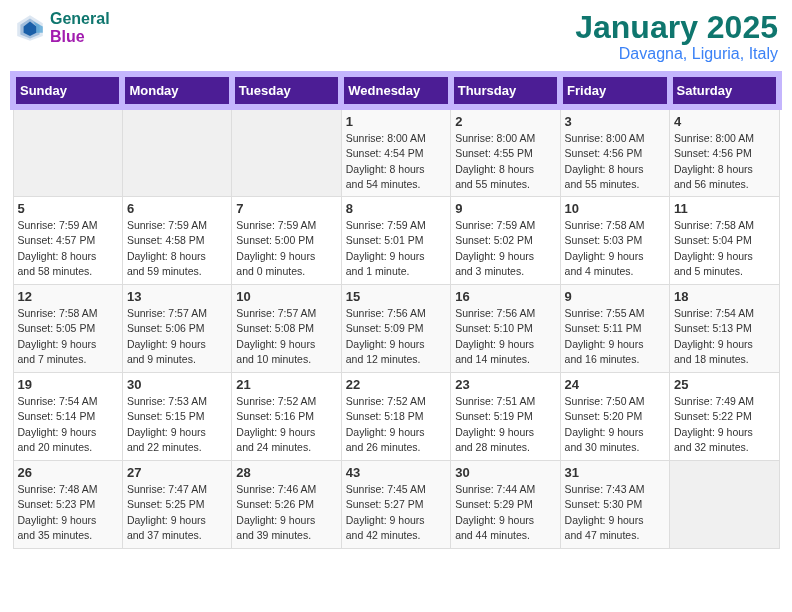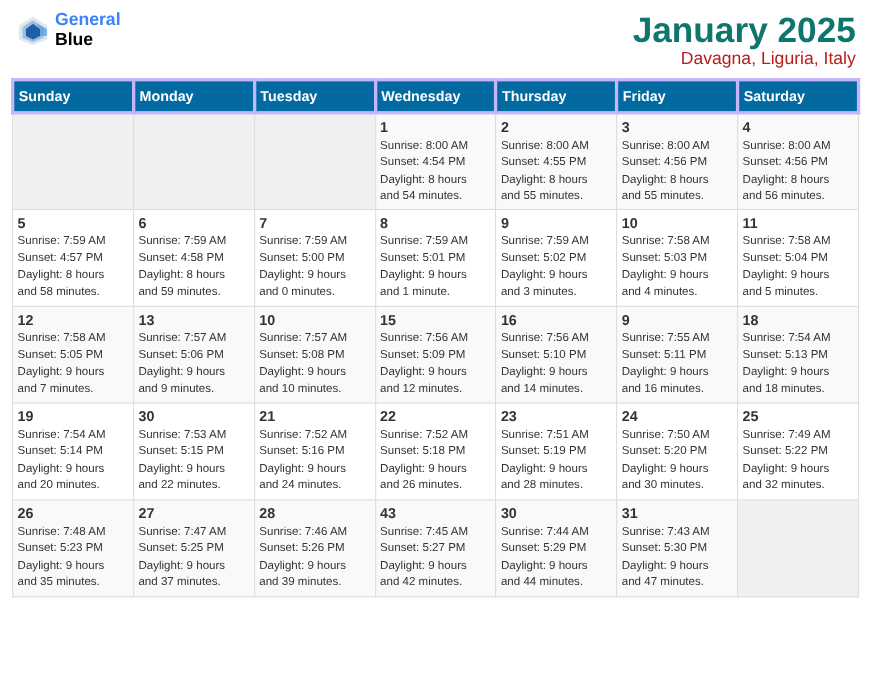--- a/index.html
+++ b/index.html
@@ -23,57 +23,57 @@
       gap: 4px;
     }
     .logo-text {
       display: flex;
       flex-direction: column;
       line-height: 1.1;
     }
     .logo-general {
       font-size: 16px;
       font-weight: bold;
-      color: #3b82f6;
+      color: #0f766e;
     }
     .logo-blue {
       font-size: 16px;
       font-weight: bold;
-      color: #000000;
+      color: #a21caf;
     }
     .logo-icon {
       width: 32px;
       height: 32px;
     }
     .title-block {
       text-align: right;
     }
     .month-title {
       font-size: 32px;
       font-weight: bold;
       color: #0f766e;
       line-height: 1.1;
     }
     .location-title {
       font-size: 16px;
-      color: #b91c1c;
+      color: #3b82f6;
     }
     .calendar-table {
       width: 100%;
       border-collapse: collapse;
       table-layout: fixed;
     }
     .calendar-table thead tr th {
-      background-color: #0369a1;
+      background-color: #4c1d95;
       color: #fff;
       font-size: 13px;
       font-weight: bold;
       padding: 6px 4px;
       text-align: left;
-      border: 3px solid #c4b5fd;
+      border: 6px solid #c4b5fd;
     }
     .calendar-table tbody tr td {
       vertical-align: top;
       padding: 4px 4px;
       border: 1px solid #ddd;
       font-size: 10.5px;
       color: #333;
       min-height: 80px;
       height: 88px;
       background: #fff;

